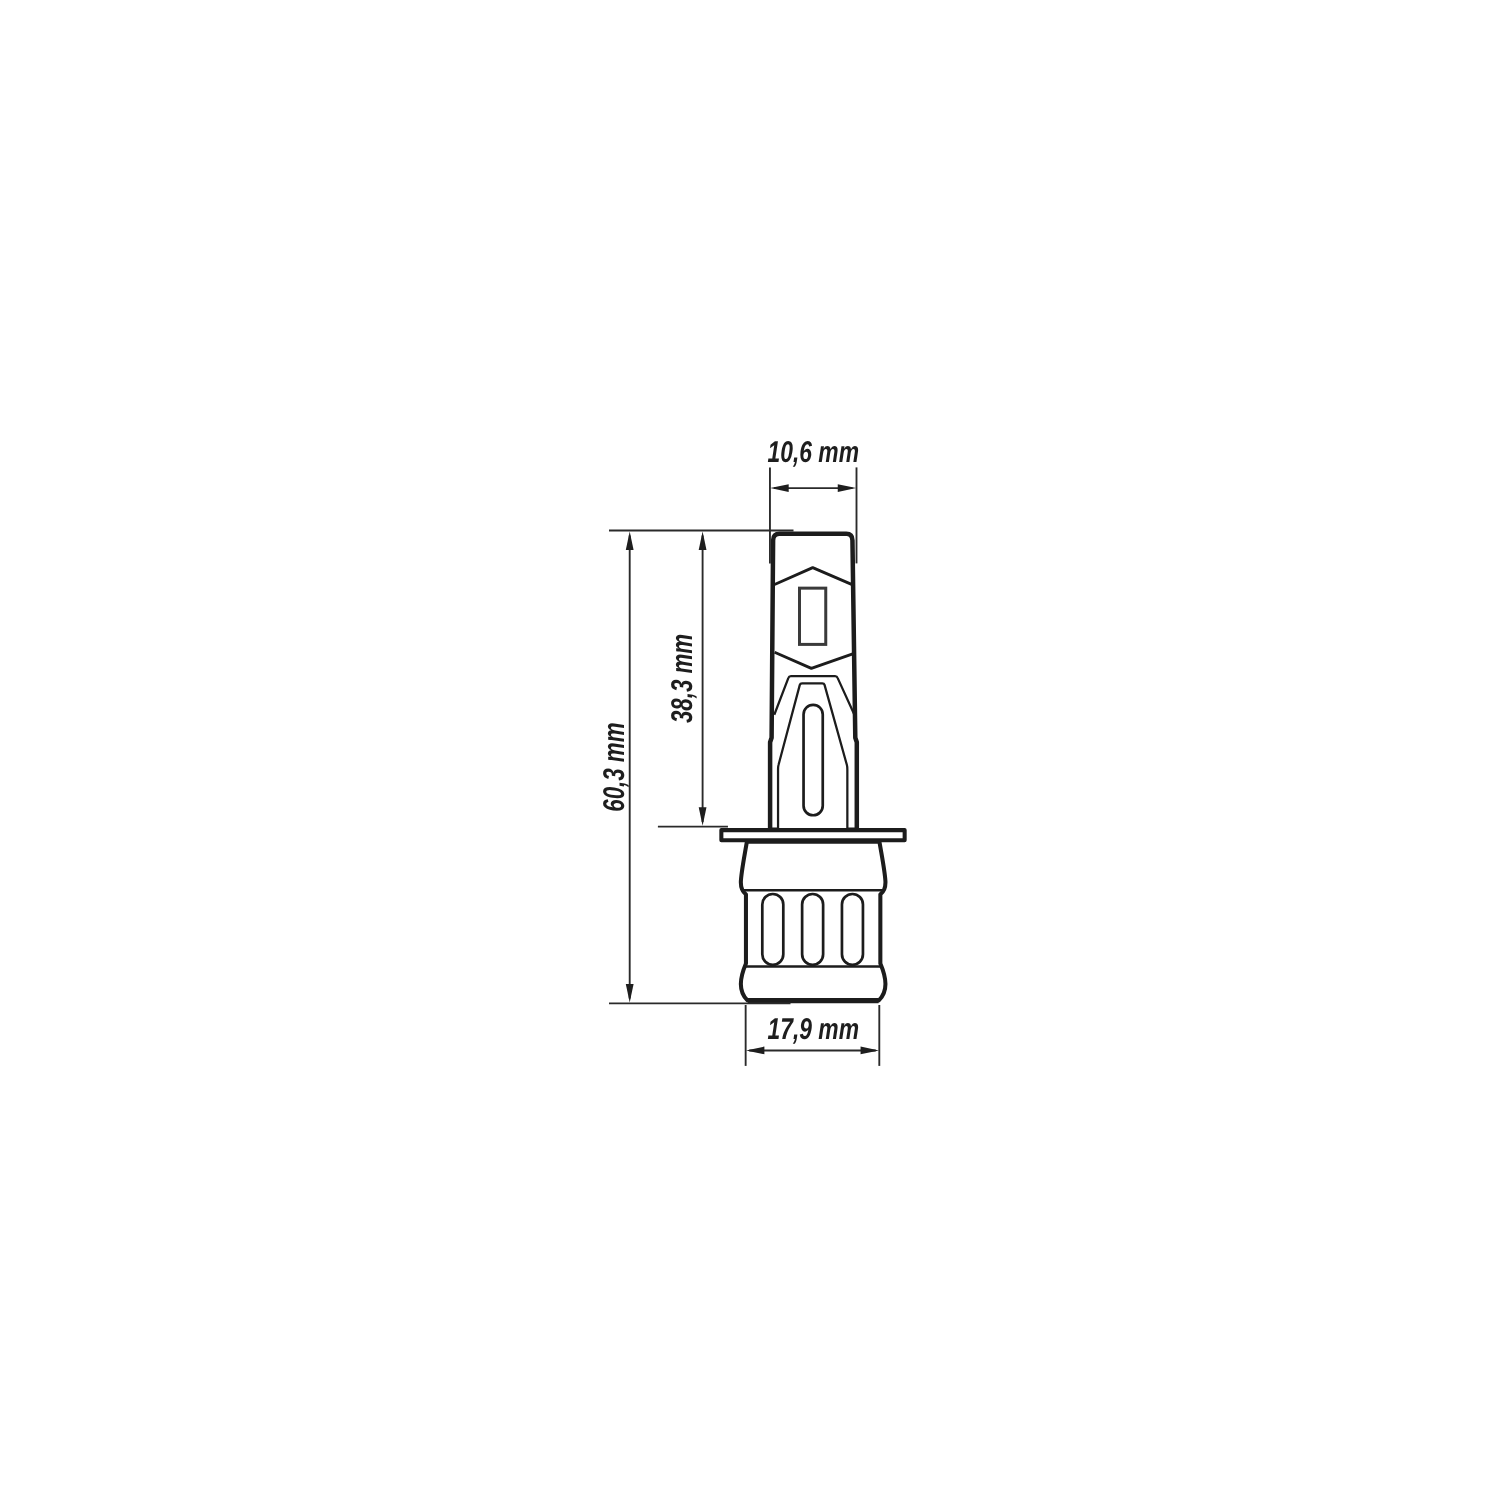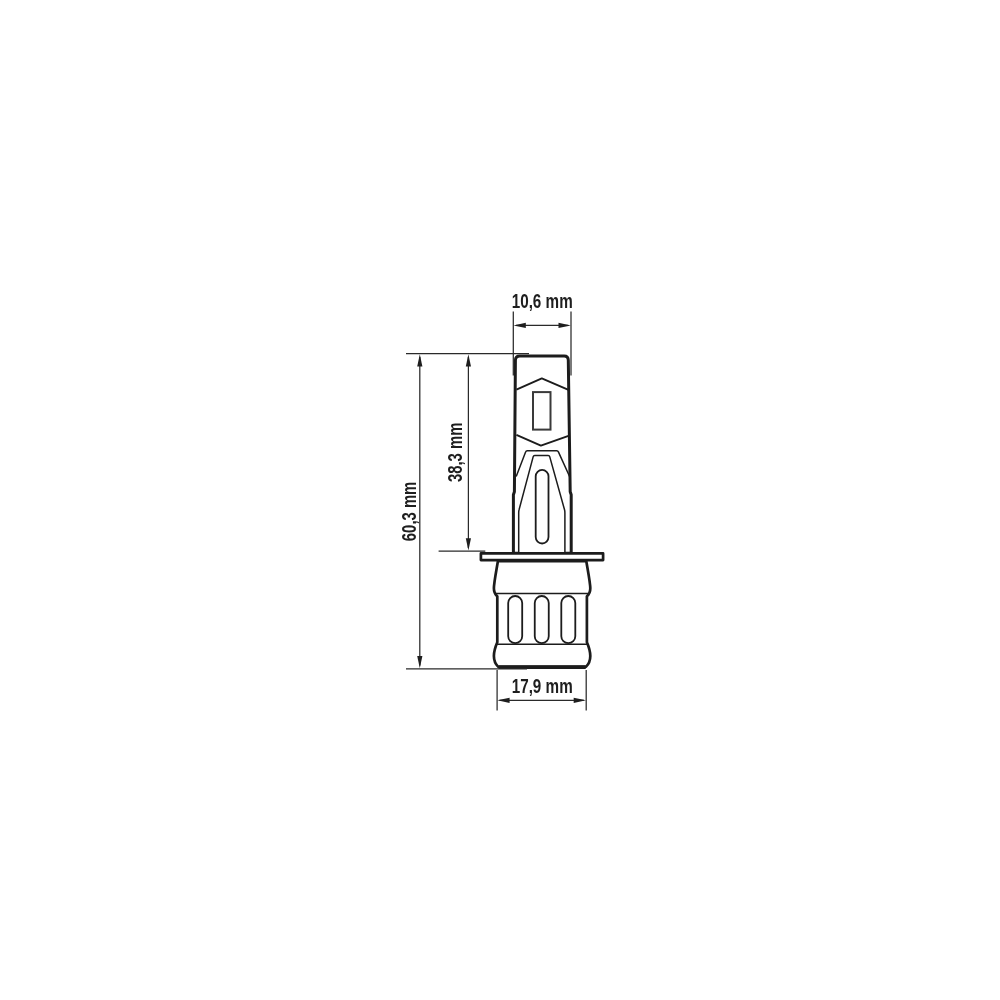--- a/index.html
+++ b/index.html
@@ -1,16 +1,16 @@
 <!DOCTYPE html>
 <html><head>
 <meta charset="utf-8">
 <style>
   html,body{margin:0;padding:0;background:#ffffff;}
-  .wrap{width:1000px;height:1000px;background:#fff;will-change:transform;transform:translateZ(0);}
+  .wrap{width:1000px;height:1000px;background:#fff;will-change:transform;transform:translateZ(0);font-style:italic;}
   text{font-family:"Liberation Sans",sans-serif;font-weight:bold;fill:#1e1e1e;}
 </style>
 </head>
 <body>
 <div class="wrap">
 <svg width="1000" height="1000" viewBox="0 0 1000 1000">
 
   <rect x="0" y="0" width="1000" height="1000" fill="#ffffff"></rect>
 
   <path d="M 513.4,553.2 L 513.4,494.8 L 514.4,491.8 L 515.4,360.2 Q 515.5,355.9 519.8,355.9 L 564.2,355.9 Q 568.2,355.9 568.3,360.2 L 570.2,491.8 L 571.2,494.8 L 571.2,553.2 Z" fill="#ffffff" stroke="#1c1c1c" stroke-width="3" stroke-linejoin="round"></path>

